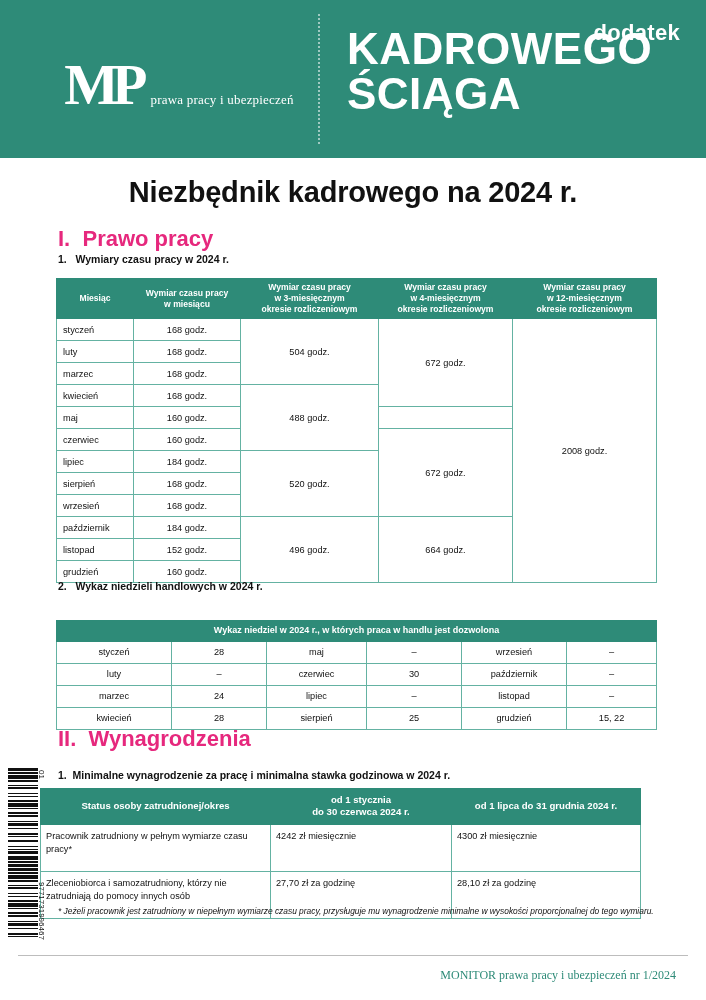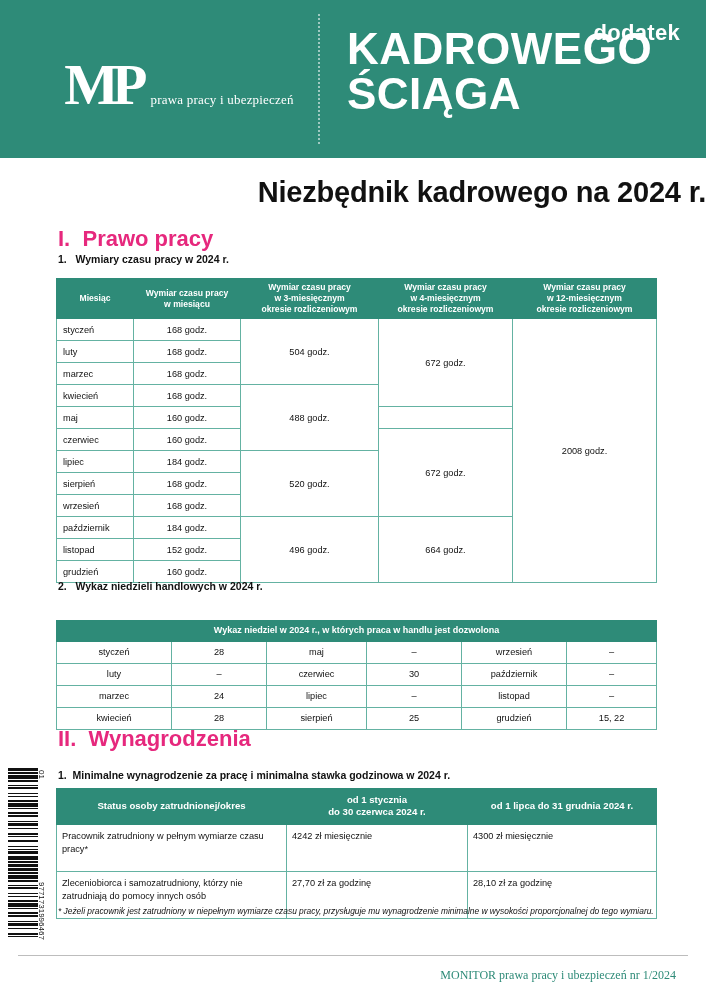--- a/index.html
+++ b/index.html
@@ -28,21 +28,21 @@
     position:absolute;right:26px;top:20px;
     font-size:22px;font-weight:bold;color:#ffffff;letter-spacing:.3px;
   }
   .big-title{
     position:absolute;left:26px;top:26px;
     font-size:44px;font-weight:bold;line-height:1.03;color:#ffffff;letter-spacing:.5px;
   }
 
   
   .page-title{
-    position:absolute;left:0;top:176px;width:706px;text-align:right;
+    position:absolute;left:0;top:176px;width:706px;text-align:center;
     font-size:29px;font-weight:bold;color:#111;letter-spacing:-.2px;
   }
 
   
   .sec-head{
     position:absolute;left:58px;font-size:22px;font-weight:bold;color:#e6287d;
   }
   .sub-head{
     position:absolute;left:58px;font-size:10.5px;font-weight:bold;color:#111;
   }
@@ -57,21 +57,21 @@
   }
   .t1{left:56px;top:278px;width:600px;}
   .t1 td{height:21px;font-size:9.2px;color:#111;}
   .t1 td.mon{padding-left:6px;}
   .t1 td.ctr{text-align:center;}
 
   .t2{left:56px;top:620px;width:600px;}
   .t2 thead th{font-size:9px;padding:4px 2px;}
   .t2 td{height:21px;font-size:9.2px;text-align:center;color:#111;}
 
-  .t3{left:56px;top:788px;width:600px;}
+  .t3{left:40px;top:788px;width:600px;}
   .t3 thead th{font-size:9.6px;padding:5px 4px;}
   .t3 td{font-size:9.2px;color:#111;padding:5px 5px;vertical-align:top;line-height:1.5;height:36px;}
 
   
   .footnote{
     position:absolute;left:58px;top:905px;width:600px;
     font-size:8.4px;font-style:italic;line-height:1.6;color:#111;
   }
   .foot-rule{position:absolute;left:18px;top:955px;width:670px;height:1px;background:#bdbdbd;}
   .footer{

